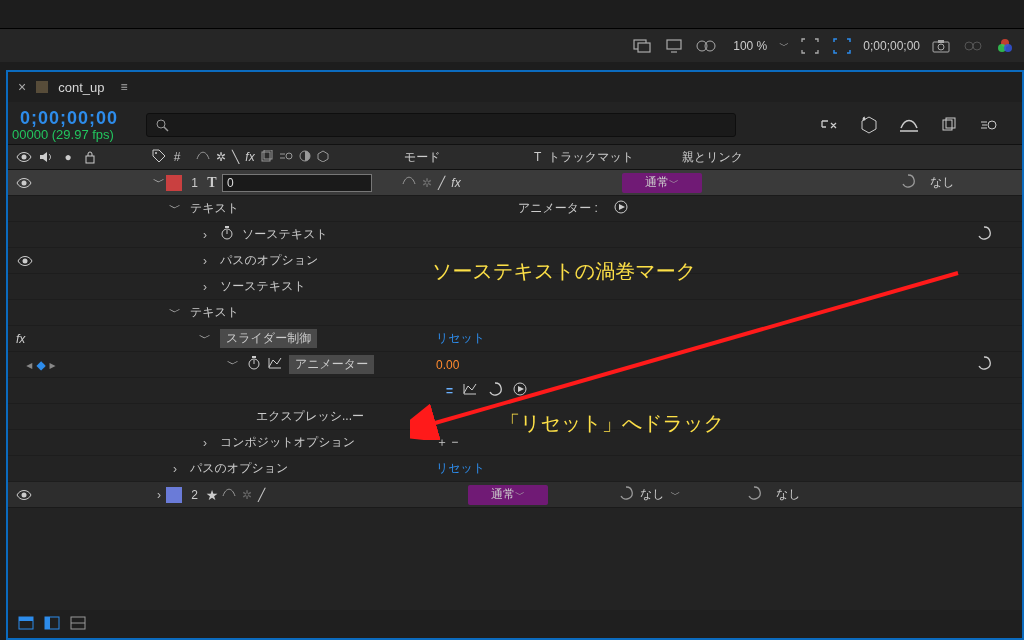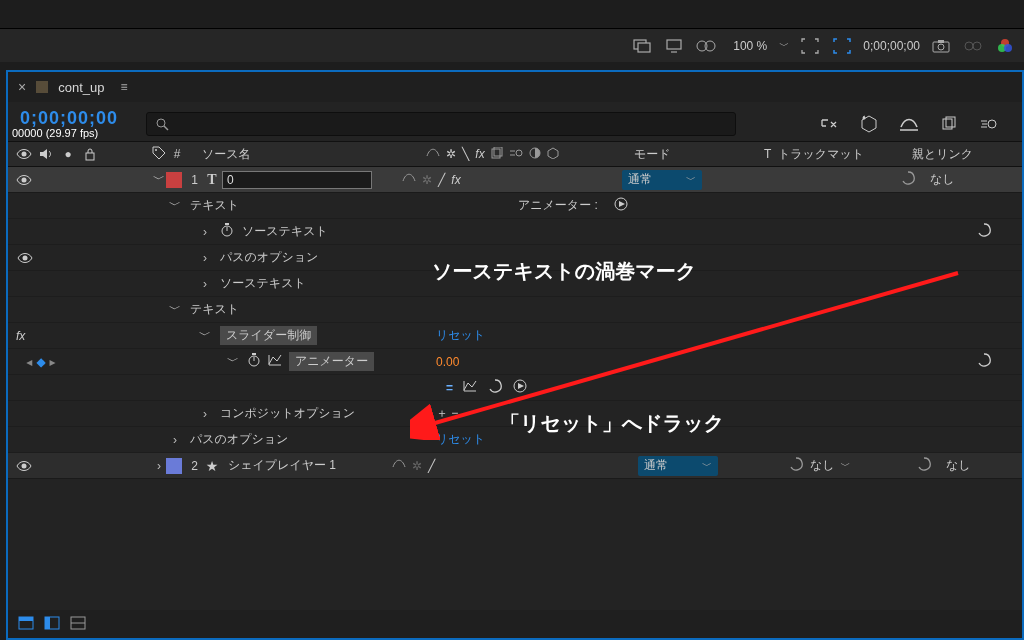--- a/index.html
+++ b/index.html
@@ -10,21 +10,21 @@
   .zoom-box{display:flex;align-items:center;gap:6px;color:#ccc}
   .zoom-val{padding:2px 6px}
   .panel{position:absolute;top:70px;left:6px;right:0;bottom:0;background:#232323;border:2px solid #0b6bbf}
   .panel-tabrow{height:30px;display:flex;align-items:center;padding-left:10px;gap:10px;background:#1f1f1f}
   .close-x{color:#aaa;font-size:14px}
   .comp-ico{width:12px;height:12px;background:#574c39;display:inline-block}
   .comp-name{color:#d7d7d7;font-size:13px}
   .menu-icon{color:#aaa;margin-left:6px}
   .header-row{display:flex;align-items:center;padding:6px 12px 2px 12px;gap:18px}
   .timecode{color:#2d8ceb;font-size:18px;font-weight:600;letter-spacing:1px}
-  .frameinfo{color:#ffffff;font-size:11px;margin-top:-2px;margin-left:-8px}
+  .frameinfo{color:#22c55e;font-size:13px;margin-top:-2px;margin-left:-8px}
   .searchbox{flex:0 0 590px;height:24px;background:#1a1a1a;border:1px solid #0e0e0e;border-radius:3px;display:flex;align-items:center;padding:0 8px;margin-left:10px}
   .hdr-icons{margin-left:auto;display:flex;gap:18px;padding-right:10px}
   .hdr-icons .ic{width:22px;height:22px;display:flex;align-items:center;justify-content:center}
   .col-head{height:26px;background:#2b2b2b;display:flex;align-items:center;border-top:1px solid #111;border-bottom:1px solid #111}
   .avcol{width:128px;display:flex;align-items:center;gap:6px;padding-left:8px}
   .eye,.spk,.dot,.lock{width:16px;height:16px;display:flex;align-items:center;justify-content:center;color:#ccc}
   .tagcol{width:60px;display:flex;align-items:center;justify-content:center;gap:8px}
   .srcname{flex:0 0 230px;padding-left:6px}
   .switches{flex:0 0 208px;display:flex;align-items:center;gap:6px;color:#bbb}
   .modecol{flex:0 0 130px}
@@ -33,34 +33,34 @@
   .row{height:26px;display:flex;align-items:center}
   .row.layer{background:#2d2d2d;border-bottom:1px solid #1a1a1a}
   .row.sel{background:#3a3a3a}
   .lnum{width:20px;text-align:right;padding-right:4px;color:#ccc}
   .redsq{width:16px;height:16px;background:#c94040;display:inline-block}
   .bluesq{width:16px;height:16px;background:#6a7bd8;display:inline-block}
   .twirl{width:14px;color:#bbb;text-align:center;cursor:pointer}
   .T{font-family:serif;font-weight:600;font-size:14px;color:#ccc;width:20px;text-align:center}
   .star{font-size:14px;color:#ccc;width:20px;text-align:center}
   .txtbox{background:#1a1a1a;border:1px solid #777;width:150px;height:18px;padding:0 4px;color:#ddd}
-  .mode-dd{background:#0c4a6e;width:80px;height:20px;display:flex;align-items:center;justify-content:space-between;padding:0 6px;border-radius:2px}
+  .mode-dd{background:#701a75;width:80px;height:20px;display:flex;align-items:center;justify-content:center;padding:0 6px;border-radius:2px}
   .chev{color:#aaa;font-size:10px}
   .pickw{color:#999}
   .nashi{color:#ccc;margin-left:8px}
   .prop{background:#232323;border-bottom:1px solid #1d1d1d}
   .indent1{padding-left:160px}
   .indent2{padding-left:190px}
   .proplabel{color:#ccc}
   .proplabel.sel{background:#4a4a4a;padding:1px 6px}
   .linkblue{color:#2d8ceb}
   .hot{color:#ff8a2e}
   .stopw{color:#ccc}
   .kf-dia{color:#2d8ceb}
-  .annot{position:absolute;color:#ffffff;font-size:20px;font-weight:700;pointer-events:none;z-index:50}
+  .annot{position:absolute;color:#fde047;font-size:20px;font-weight:400;pointer-events:none;z-index:50}
   svg.arrow{position:absolute;z-index:49;pointer-events:none}
   .footbar{position:absolute;bottom:0;left:0;right:0;height:28px;background:#1f1f1f;display:flex;align-items:center;padding-left:10px;gap:10px}
   .footbar .ic{color:#2d8ceb}
 </style>
 </head>
 <body>
 
 <div class="toolbar-top">
   <div class="top-icon">
       <svg width="18" height="14" viewBox="0 0 18 14">
@@ -196,21 +196,20 @@
           </svg>
         </span>
     </div>
     <div class="tagcol">
       <span><svg width="14" height="14" viewBox="0 0 14 14">
             <path d="M1 1h6l6 6-6 6-6-6z" fill="none" stroke="#ccc"></path>
             <circle cx="4" cy="4" r="1" fill="#ccc"></circle>
           </svg></span>
       <span>#</span>
     </div>
-    <div class="srcname">ソース名</div>
     <div class="switches">
       <span><svg width="14" height="12" viewBox="0 0 14 12">
             <path d="M1 9c3-9 9-9 12 0" fill="none" stroke="#999"></path>
           </svg></span>
       <span>✲</span>
       <span>╲</span>
       <span style="font-style:italic">fx</span>
       <span><svg width="12" height="12" viewBox="0 0 12 12">
             <rect x="1" y="2" width="8" height="9" fill="none" stroke="#999"></rect>
             <rect x="3" y="0" width="8" height="9" fill="none" stroke="#999"></rect>
@@ -370,20 +369,23 @@
       <span><svg width="16" height="16" viewBox="0 0 16 16">
             <path d="M8 2a6 6 0 11-5 9" fill="none" stroke="#ccc" stroke-width="1.3"></path>
           </svg></span>
       <span><svg width="14" height="14" viewBox="0 0 14 14">
             <circle cx="7" cy="7" r="6" fill="none" stroke="#ccc"></circle>
             <polygon points="5,4 11,7 5,10" fill="#ccc"></polygon>
           </svg></span>
     </div>
   </div>
   <div class="row prop">
+    <div style="padding-left:248px"><span class="proplabel">エクスプレッシ...ー</span></div>
+  </div>
+  <div class="row prop">
     <div class="indent2" style="display:flex;align-items:center;gap:8px;width:428px">
         <span class="twirl">›</span>
         <span class="proplabel">コンポジットオプション</span>
       </div>
     <span>＋ −</span>
   </div>
   <div class="row prop">
     <div class="indent1" style="display:flex;align-items:center;gap:8px;width:428px">
         <span class="twirl">›</span>
         <span class="proplabel">パスのオプション</span>
@@ -399,21 +401,20 @@
             <circle cx="8" cy="6" r="2.5" fill="#ccc"></circle>
           </svg>
         </span>
       </div>
     <div style="width:30px;display:flex;justify-content:flex-end">
         <span class="twirl">›</span>
       </div>
     <span class="bluesq"></span>
     <span class="lnum">2</span>
     <span class="star">★</span>
-    <span style="width:170px;padding-left:6px">シェイプレイヤー 1</span>
     <div class="switches">
       <span><svg width="14" height="12" viewBox="0 0 14 12">
             <path d="M1 9c3-9 9-9 12 0" fill="none" stroke="#999"></path>
           </svg></span>
       <span style="opacity:.35">✲</span>
       <span>╱</span>
     </div>
     <div class="modecol" style="margin-left:38px">
         <div class="mode-dd">
           <span>通常</span>

